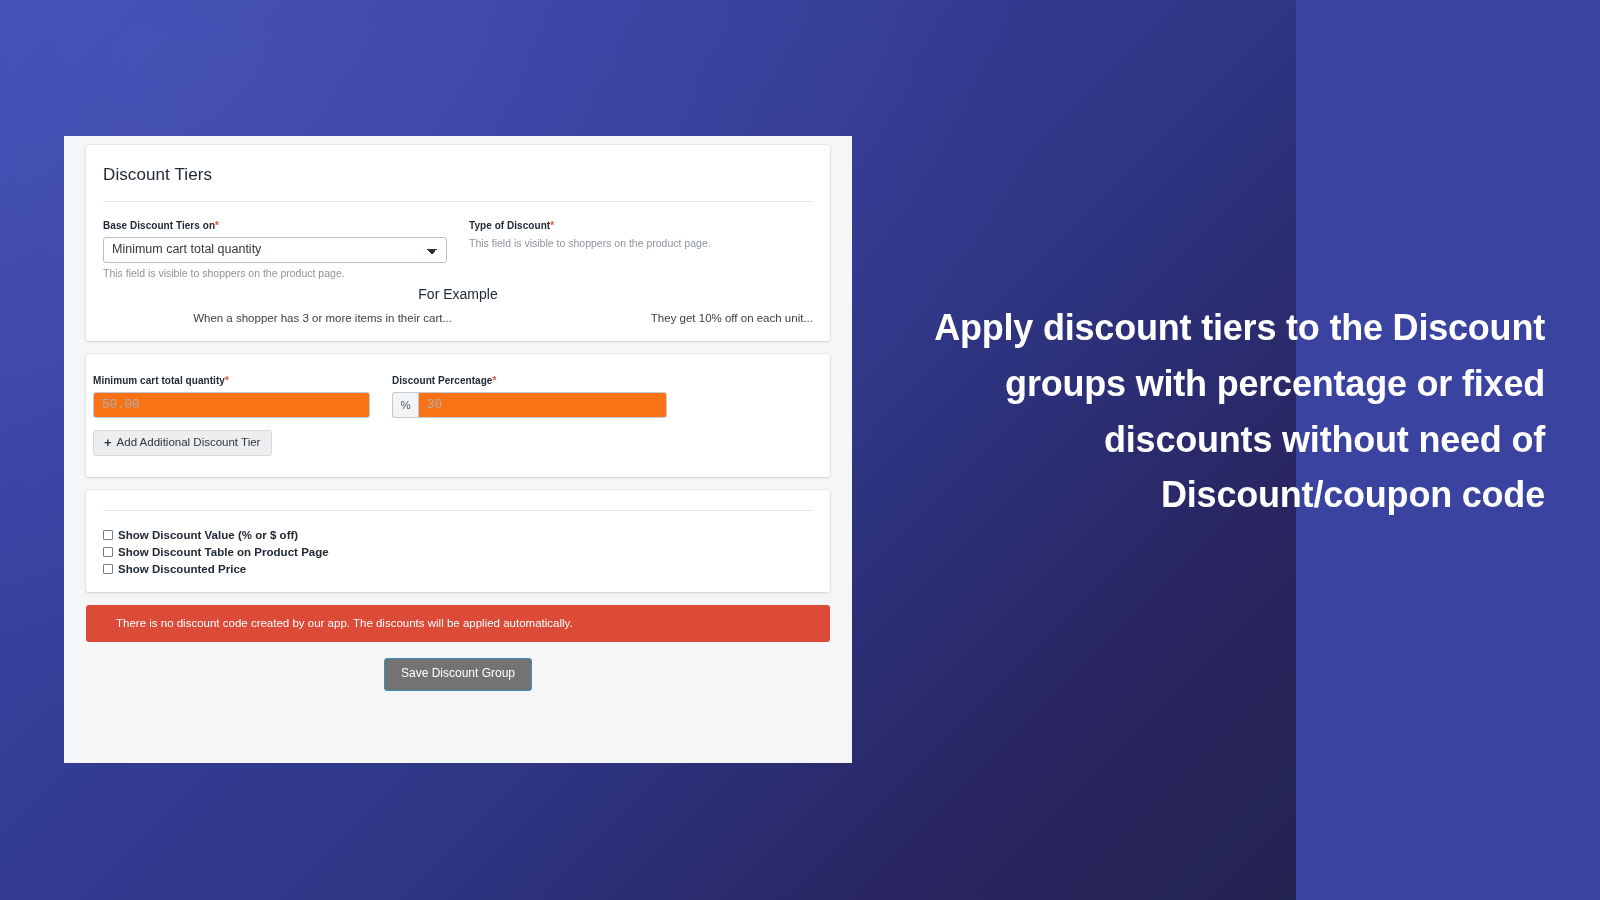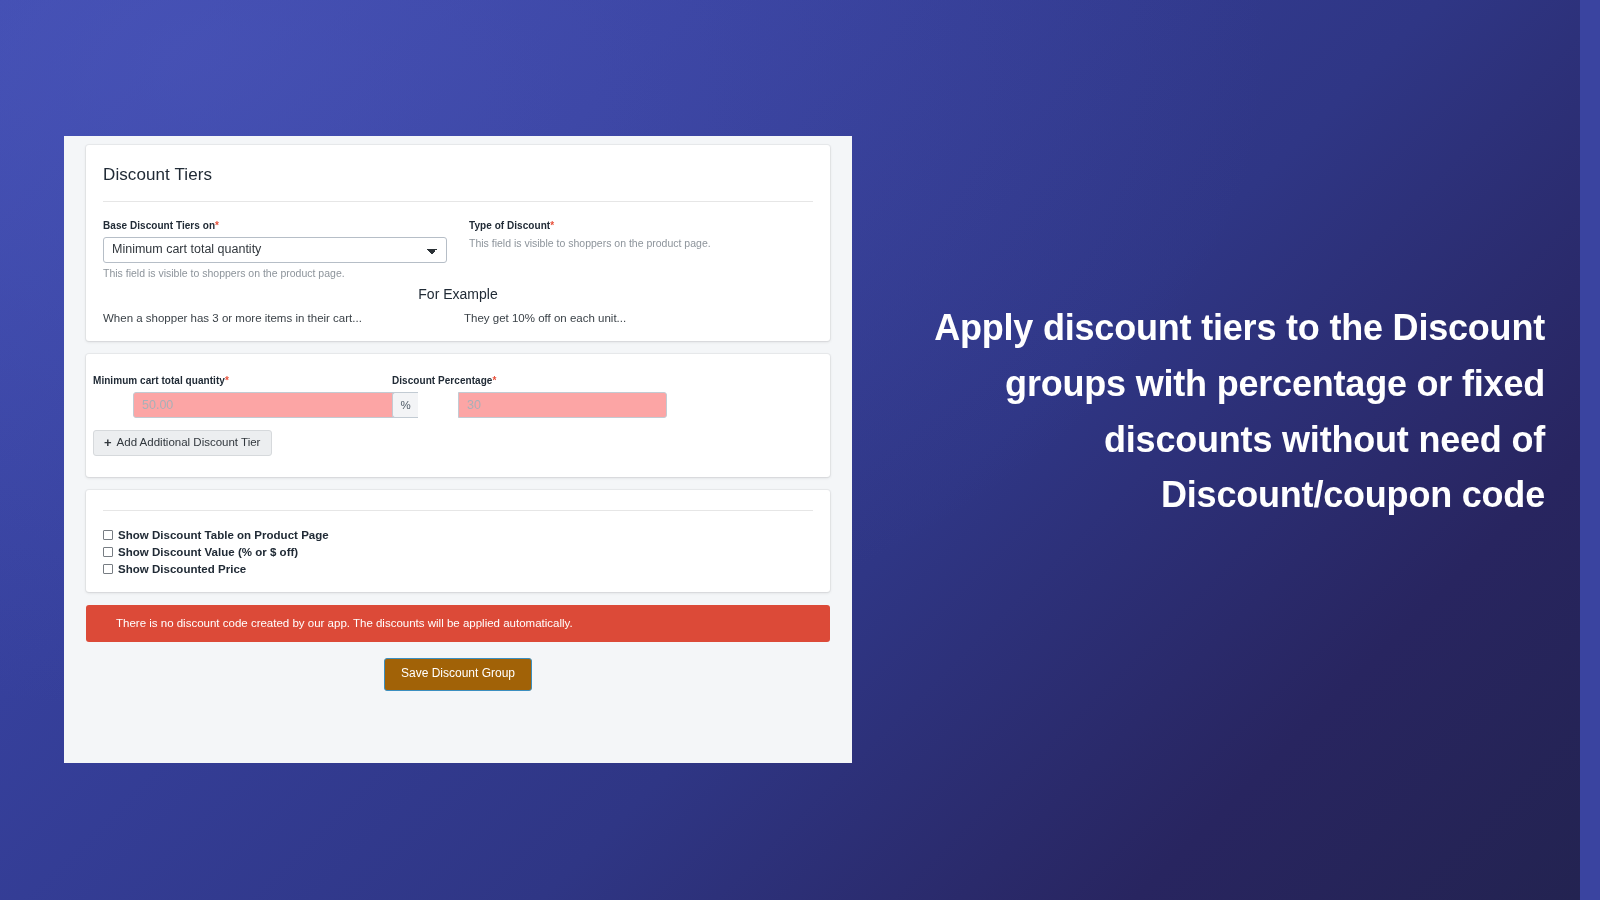--- a/index.html
+++ b/index.html
@@ -9,21 +9,21 @@
     width: 1600px;
     height: 900px;
     overflow: hidden;
     font-family: "Liberation Sans", sans-serif;
     background: #3a44a0;
   }
 
   
   .stage {
     position: relative;
-    width: 1580px;
+    width: 1296px;
     height: 900px;
     background:
       linear-gradient(135deg, #3d4aac 0%, #36409c 28%, #2f3685 58%, #282560 82%, #232351 100%);
   }
   .stage::after{
     content:"";
     position:absolute; inset:0;
     background: radial-gradient(ellipse at 12% 6%, rgba(86,96,200,0.40) 0%, rgba(86,96,200,0) 55%);
     pointer-events:none;
   }
@@ -109,44 +109,43 @@
     line-height: 1.3;
   }
 
   .example-head {
     text-align: center;
     font-size: 14px;
     color: #212b36;
     margin: 5px 0 10px 0;
     font-weight: 400;
   }
-  .example-row { display: flex; gap: 12px; }
+  .example-row { display: flex; gap: 12px; text-align: right; }
   .example-text {
     flex: 1 1 0;
     font-size: 11.5px;
     color: #3b4248;
   }
 
   
   .tier-pad { padding: 21px 25px 21px 7px; }
   .tier-row { display: flex; gap: 22px; align-items: flex-start; }
   .tier-col-a { width: 277px; }
   .tier-col-b { width: 275px; }
 
   input.form-input {
     width: 100%;
     height: 26px;
     padding: 2px 8px;
-    font-family: Liberation Sans, sans-serif;
+    font-family: Liberation Mono, monospace;
     font-size: 12.5px;
     color: #31373d;
-    background: #fca5a5;
+    background: #f97316;
     border: 1px solid #c2cbd3;
     border-radius: 3px;
-    margin-left: 40px;
   }
   input.form-input::placeholder { color: #a9b0b7; }
 
   .input-group { display: flex; }
   .input-group-prefix {
     display: flex;
     align-items: center;
     justify-content: center;
     min-width: 26px;
     height: 26px;
@@ -216,21 +215,21 @@
   }
 
   
   .save-wrap { text-align: center; padding-bottom: 20px; }
   .btn-save {
     display: inline-block;
     padding: 8px 16px 9px 16px;
     font-family: "Liberation Sans", sans-serif;
     font-size: 12px;
     color: #ffffff;
-    background: #a16207;
+    background: #737373;
     border: 1px solid #3b8fc0;
     border-radius: 3px;
     cursor: pointer;
     line-height: 1.1;
   }
 
   
   .promo {
     position: absolute;
     left: 890px;
@@ -317,25 +316,25 @@
         </div>
       </section>
 
       <section class="card">
         <div class="card-pad">
           <div class="hr"></div>
 
           <div class="check-list">
             <div class="check-row">
               <input class="cbx" type="checkbox" style="">
-              <span class="check-label">Show Discount Table on Product Page</span>
+              <span class="check-label">Show Discount Value (% or $ off)</span>
             </div>
             <div class="check-row">
               <input class="cbx" type="checkbox" style="">
-              <span class="check-label">Show Discount Value (% or $ off)</span>
+              <span class="check-label">Show Discount Table on Product Page</span>
             </div>
             <div class="check-row">
               <input class="cbx" type="checkbox" style="">
               <span class="check-label">Show Discounted Price</span>
             </div>
           </div>
         </div>
       </section>
 
       <div class="alert">There is no discount code created by our app. The discounts will be applied automatically.</div>

